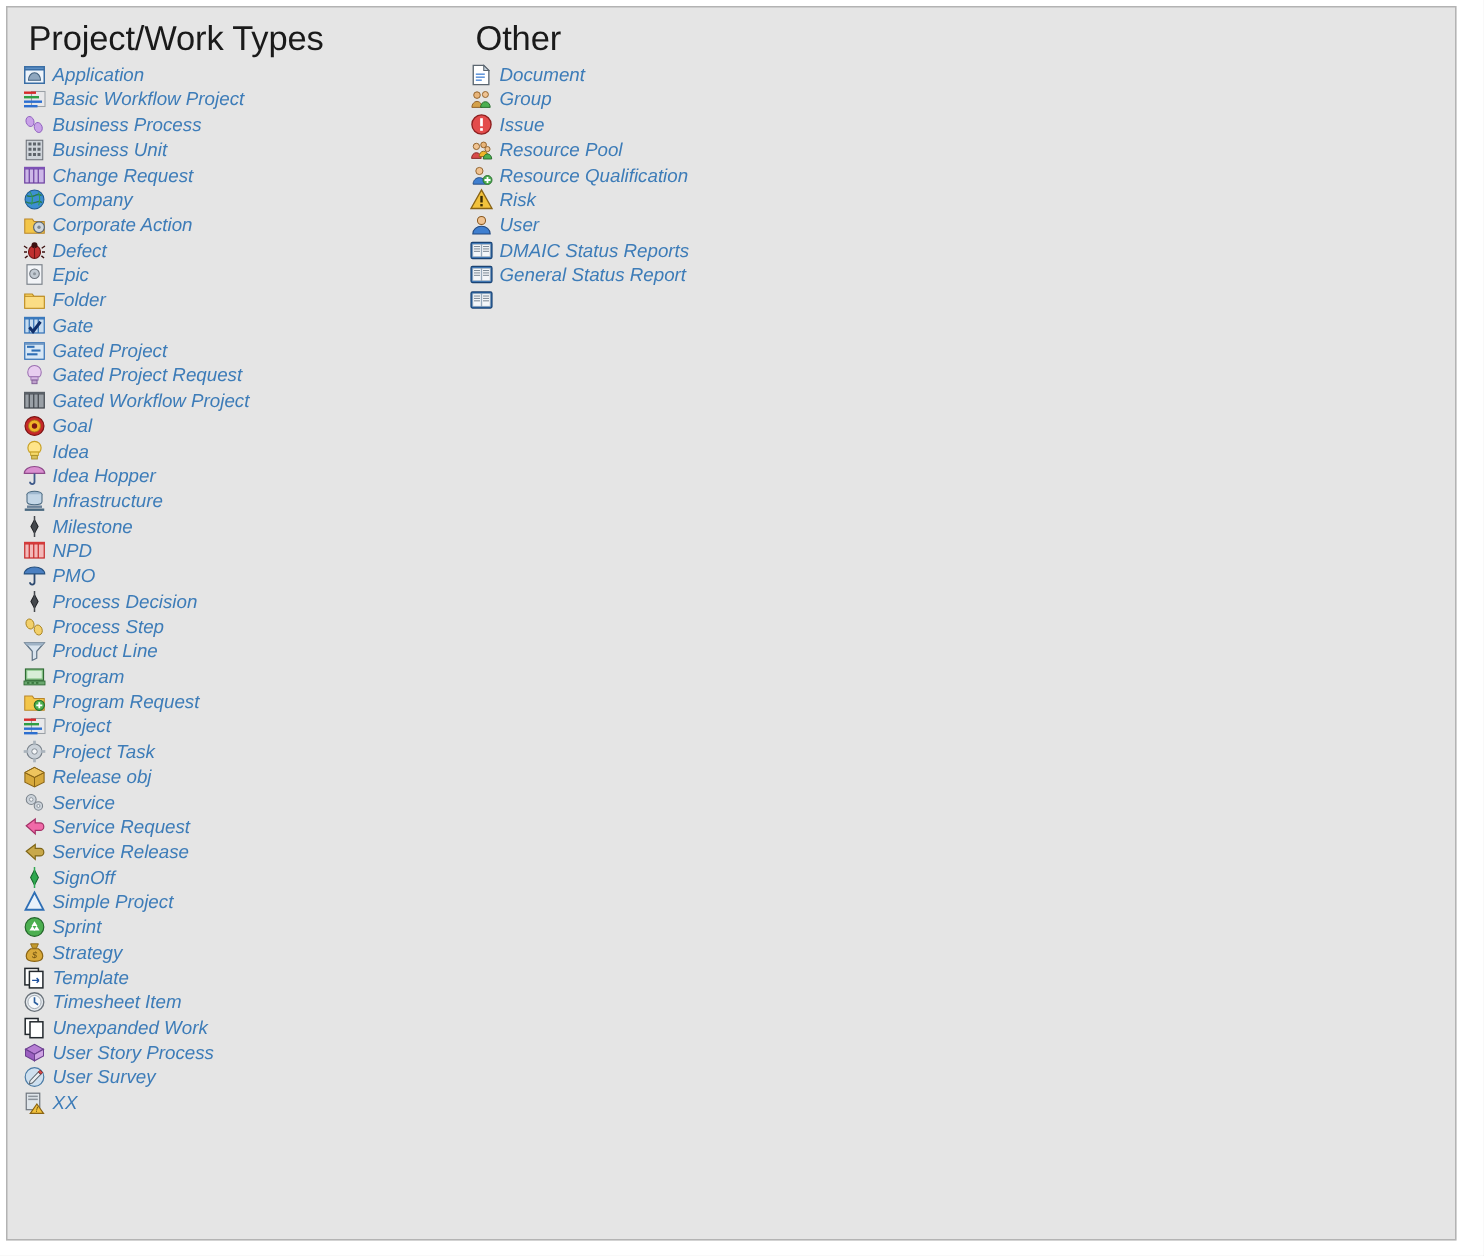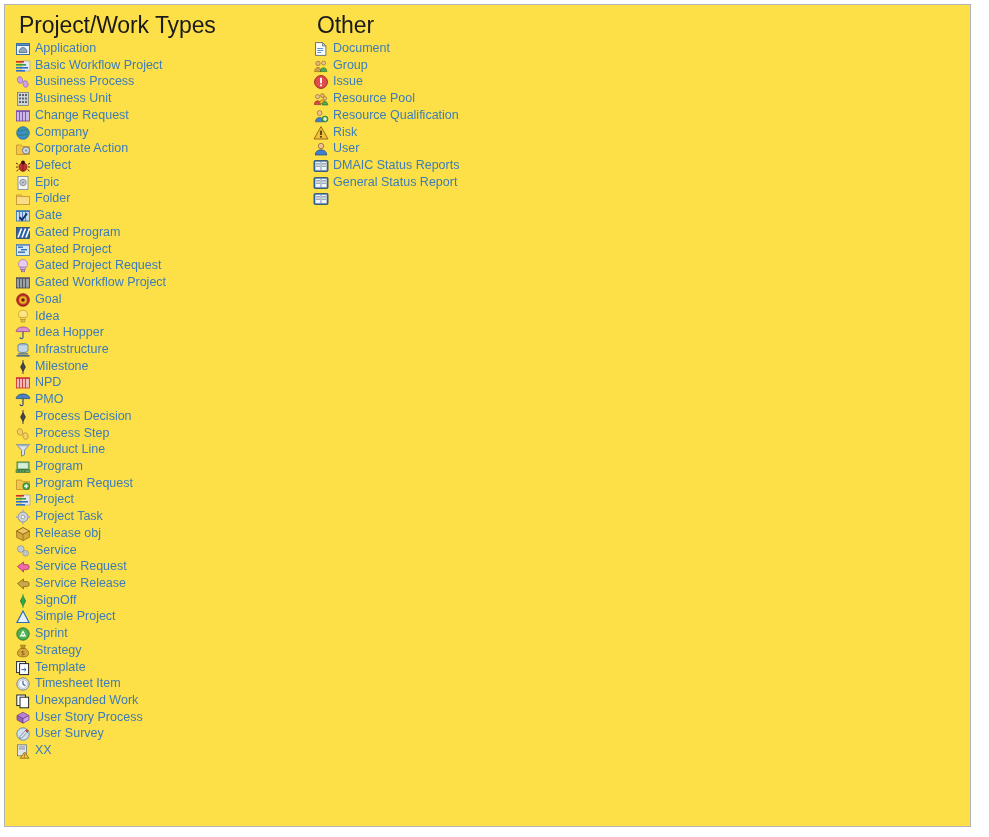--- a/index.html
+++ b/index.html
@@ -13,21 +13,21 @@
     font-family: "Liberation Sans", sans-serif;
     overflow: hidden;
   }
   #page-frame {
     position: absolute;
     left: 4px;
     top: 4px;
     width: 967px;
     height: 823px;
     border: 1px solid #b3b3b3;
-    background: #fde047;
+    background: #e5e5e5;
     box-sizing: border-box;
   }
   .columns {
     position: absolute;
     left: 0; top: 0;
     width: 100%;
     height: 100%;
   }
   .column {
     position: absolute;
@@ -45,23 +45,24 @@
     letter-spacing: -0.1px;
     white-space: nowrap;
   }
   .type-list {
     list-style: none;
     margin: 0;
     padding: 0;
   }
   .type-item {
     display: flex;
-    align-items: flex-start;
+    align-items: flex-end;
     height: 16.72px;
     white-space: nowrap;
+    font-style: italic;
   }
   .type-icon {
     width: 16px;
     height: 16px;
     min-width: 16px;
     margin-right: 4px;
     display: inline-block;
     position: relative;
     line-height: 0;
   }
@@ -206,31 +207,20 @@
                 </g>
                 <rect x="1" y="2.2" width="14" height="1.6" fill="#3a79bd"></rect>
                 <path d="M4.6 9.2 7 12l5-6.5" stroke="#11306b" stroke-width="2" fill="none"></path>
               </svg>
             </span>
             <a class="type-label">Gate</a>
           </li>
           <li class="type-item">
             <span class="type-icon">
               <svg width="16" height="16" viewBox="0 0 16 16" xmlns="http://www.w3.org/2000/svg">
-                <rect x="1.5" y="2.5" width="13" height="11" fill="#2e63a6" stroke="#16396b" stroke-width=".7"></rect>
-                <g stroke="#ffffff" stroke-width="1.6">
-                  <path d="M3 12.5 6.5 3.5M7 12.5 10.5 3.5M11 12.5 14.5 3.5"></path>
-                </g>
-              </svg>
-            </span>
-            <a class="type-label">Gated Program</a>
-          </li>
-          <li class="type-item">
-            <span class="type-icon">
-              <svg width="16" height="16" viewBox="0 0 16 16" xmlns="http://www.w3.org/2000/svg">
                 <rect x="1.5" y="2.5" width="13" height="11" fill="#d8e7f5" stroke="#2f6fb5" stroke-width=".8"></rect>
                 <g fill="#2f6fb5">
                   <rect x="3" y="4.5" width="5" height="1.4"></rect>
                   <rect x="6" y="7" width="6" height="1.4"></rect>
                   <rect x="3" y="9.5" width="7" height="1.4"></rect>
                 </g>
                 <rect x="1.5" y="2.5" width="13" height="1.4" fill="#6f97c4"></rect>
               </svg>
             </span>
             <a class="type-label">Gated Project</a>

